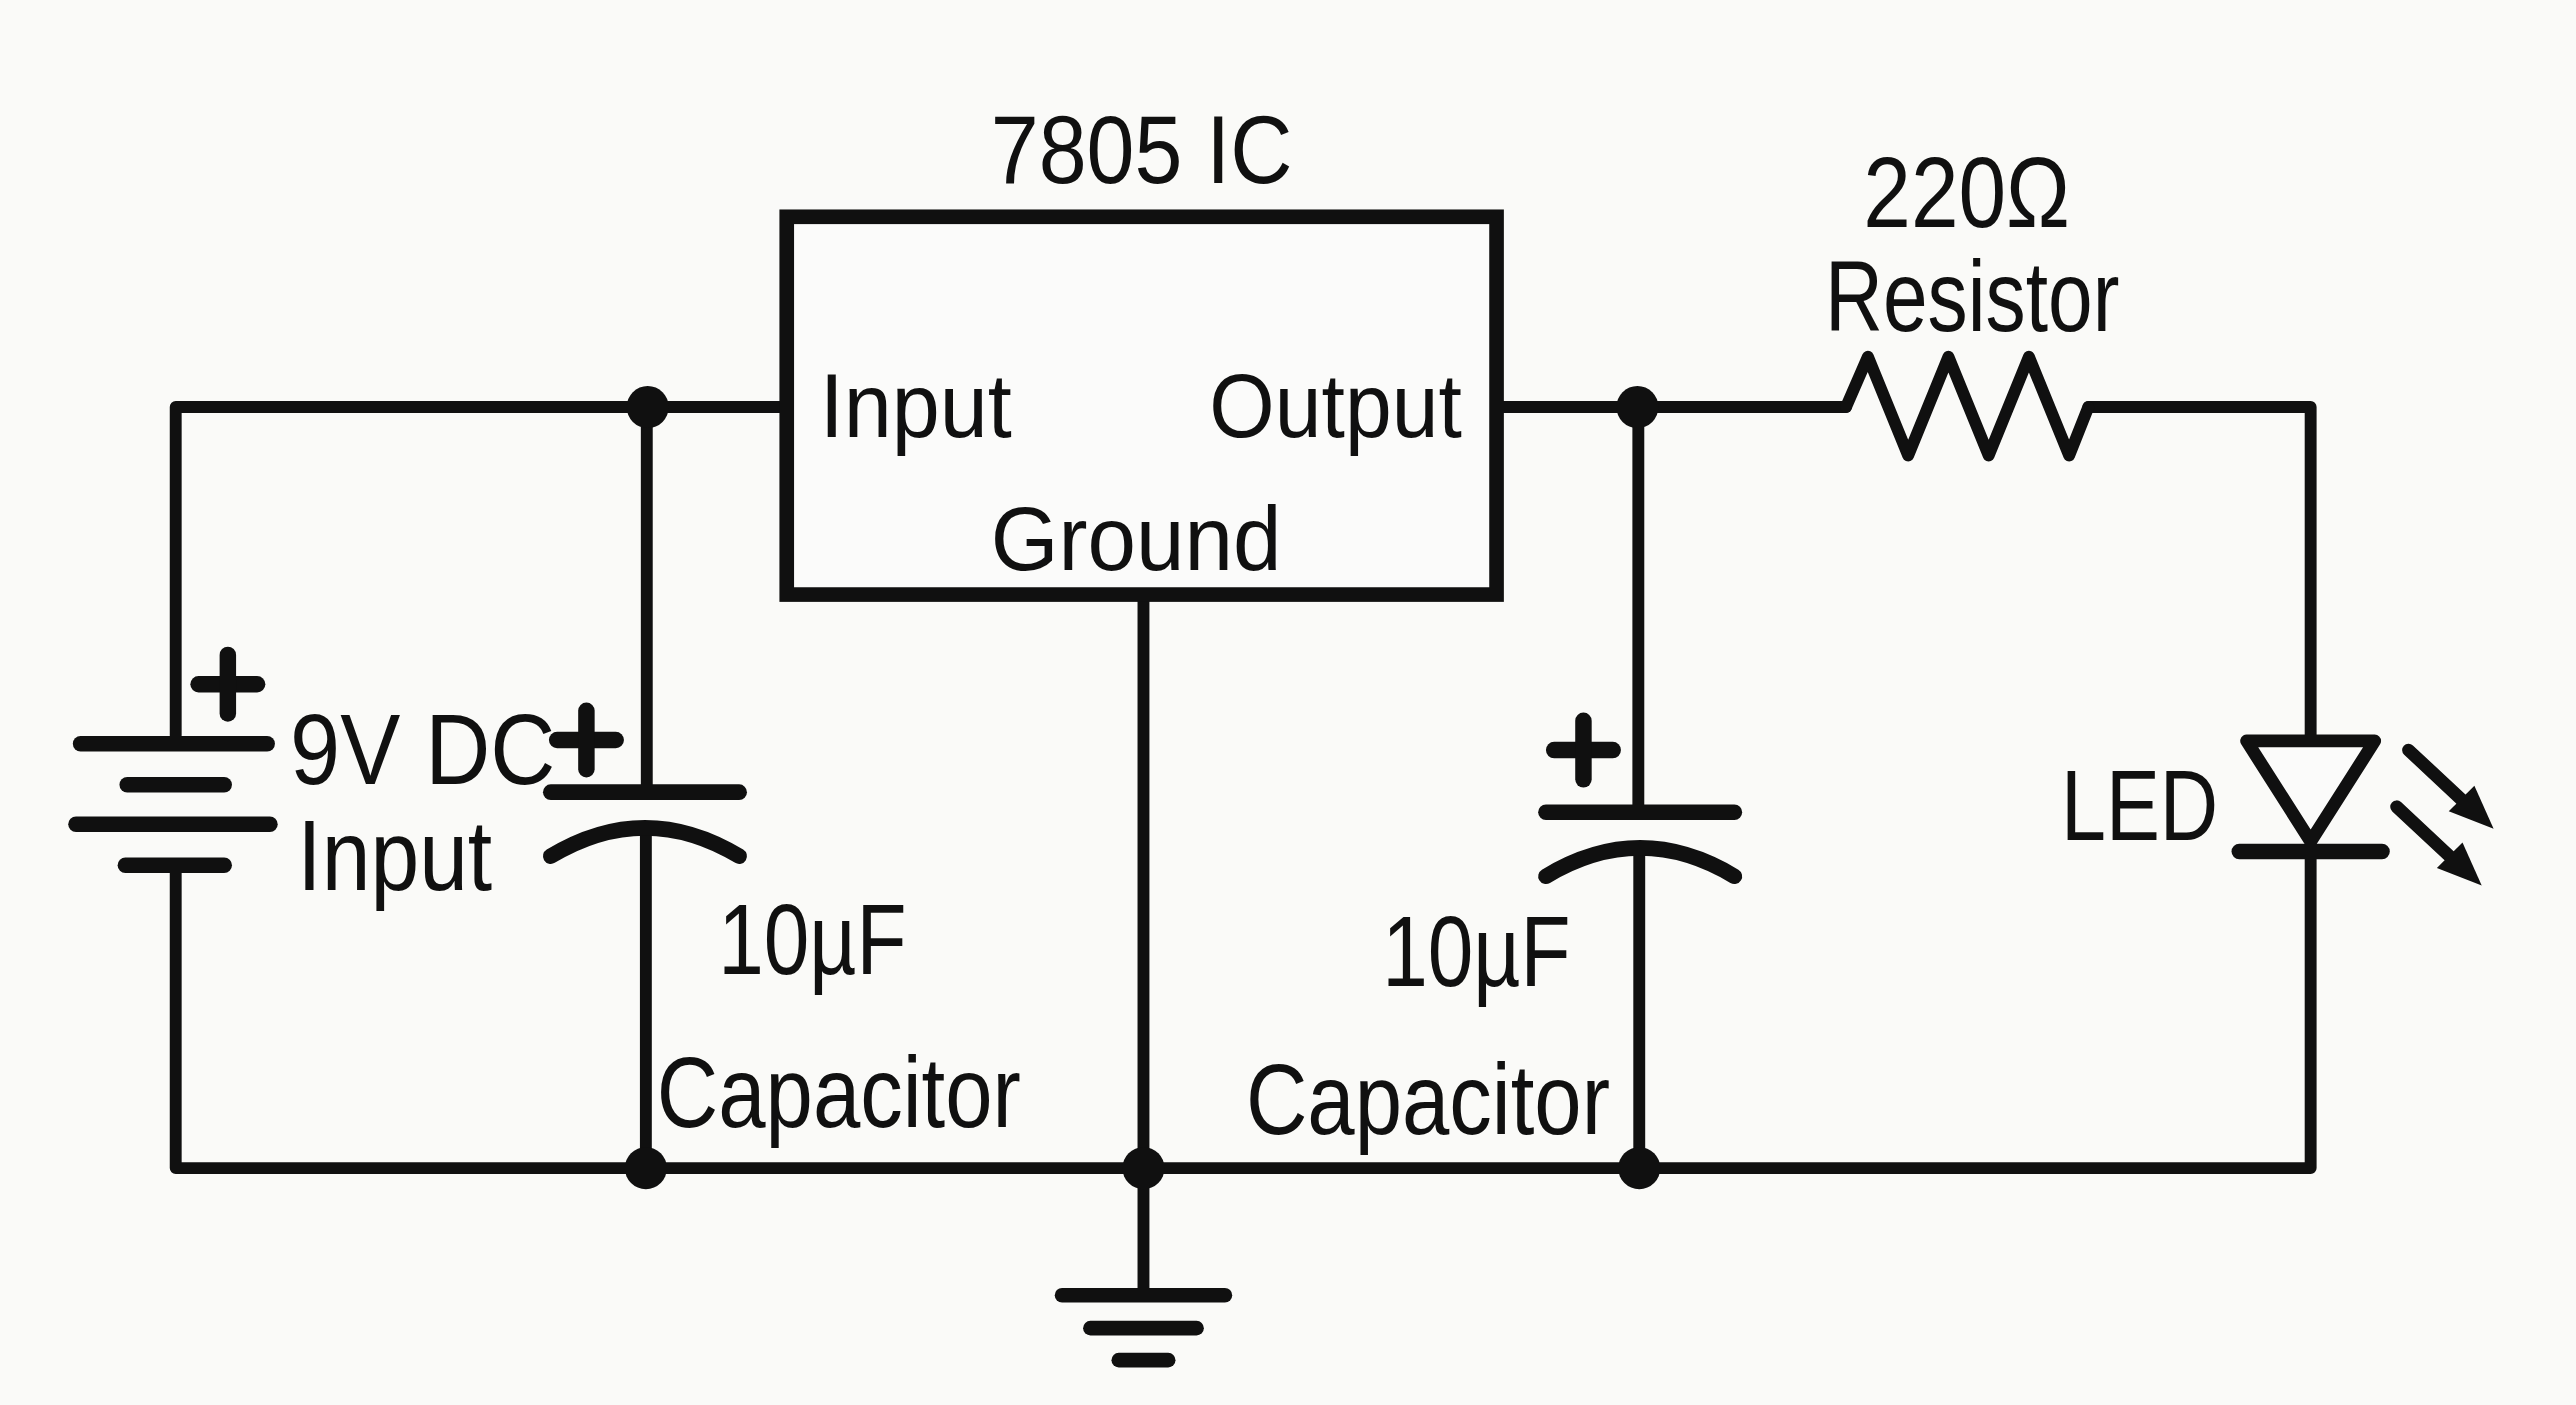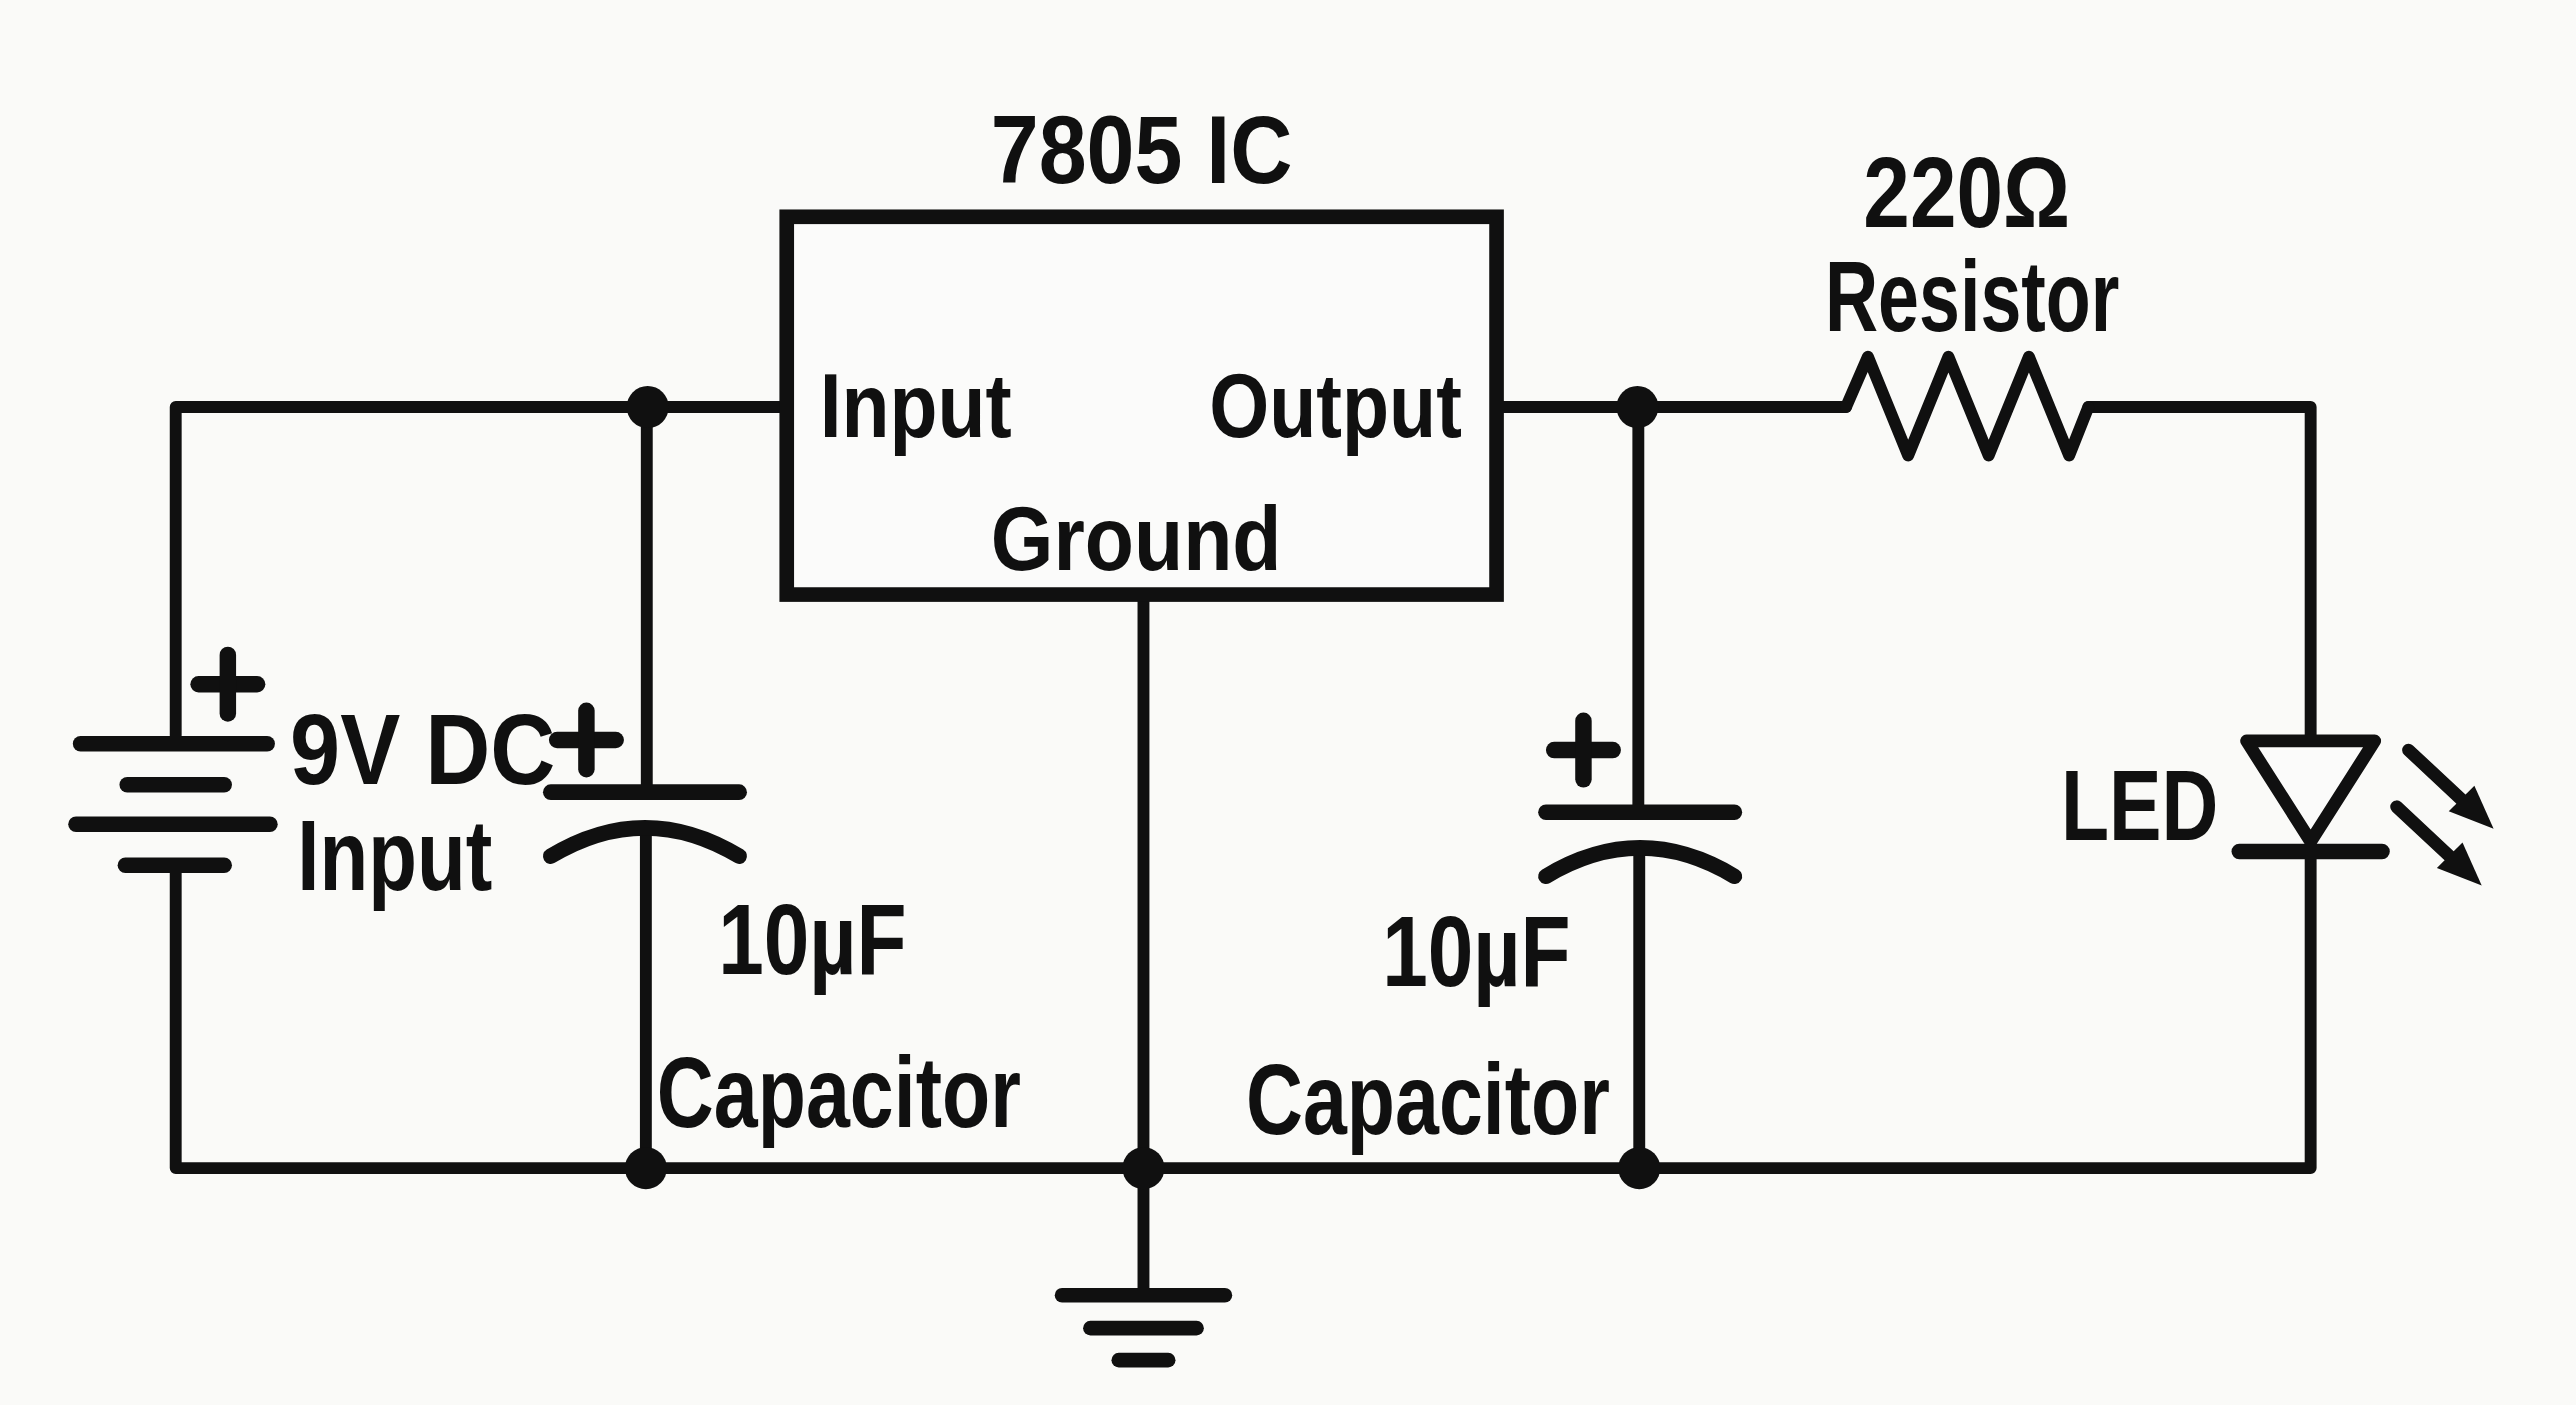--- a/index.html
+++ b/index.html
@@ -2,21 +2,21 @@
 <html style="font-size:14.6px"><head>
 <meta charset="utf-8">
 <style>
   html,body{margin:0;padding:0;}
   body{
     width:2576px;height:1405px;
     background:#fafaf8;
     font-family:"Liberation Sans", sans-serif;
     overflow:hidden;
   }
-  .stage{position:relative;width:2576px;height:1405px;font-weight:bold;}
+  .stage{position:relative;width:2576px;height:1405px;}
   svg{display:block;}
   text{
     fill:#101010;
     font-family:"Liberation Sans", sans-serif;
   }
   .wire{stroke:#101010;stroke-width:13;fill:none;stroke-linecap:round;stroke-linejoin:round;}
   .plate{stroke:#101010;stroke-width:17;fill:none;stroke-linecap:round;}
   .thick{stroke:#101010;stroke-width:16;fill:none;stroke-linecap:round;stroke-linejoin:round;}
   .plus{stroke:#101010;stroke-width:18;stroke-linecap:round;}
   .dot{fill:#101010;stroke:none;}

